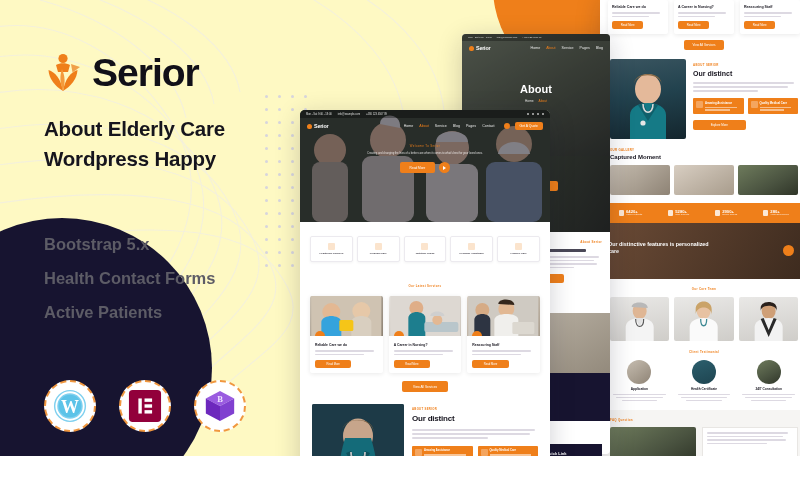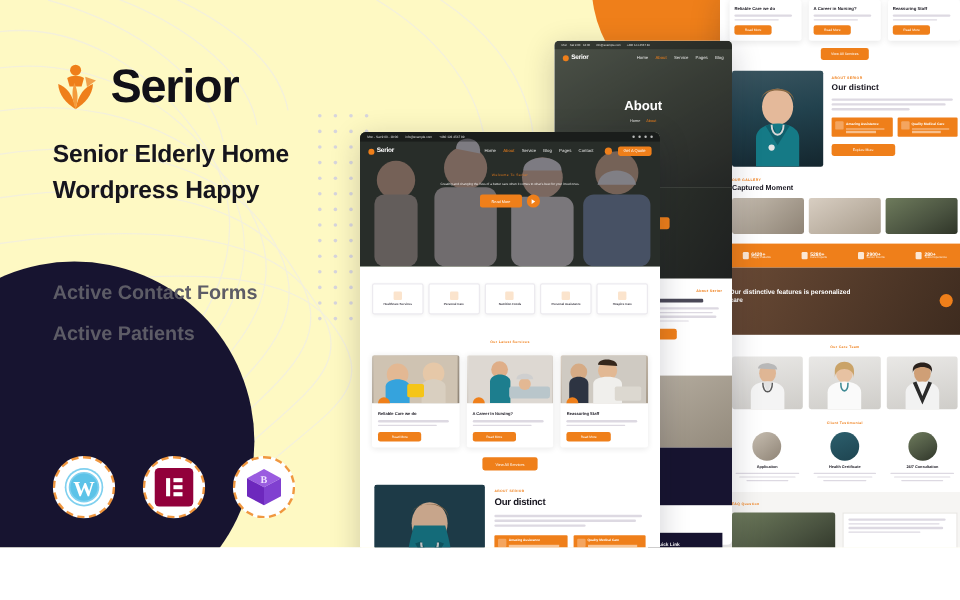--- a/index.html
+++ b/index.html
@@ -224,26 +224,27 @@
           <path d="M19 39 C11 34 5 27 4.5 18 C11 20 17 27 19 39 Z" fill="#ef7f1a"></path>
           <path d="M19 39 C27 34 33 27 33.5 18 C27 20 21 27 19 39 Z" fill="#ef7f1a"></path>
           <path d="M19 39 C16 31 15.5 24 18 17 C21 24 21.5 31 19 39 Z" fill="#f49b3c"></path>
         </svg>
       </span>
       <span class="brand-name">Serior</span>
     </div>
   </div>
 
   <div class="headline">
-    <div>Senior Elderly Home</div>
+    <div>About Elderly Care</div>
     <div>Wordpress Happy</div>
   </div>
 
   <div class="feature-list">
-    <div>Active Contact Forms</div>
+    <div>Bootstrap  5.x</div>
+    <div>Health Contact Forms</div>
     <div>Active Patients</div>
   </div>
 
   <div class="badges">
     <div class="badge">
       <span class="badge-inner">
         <svg viewBox="0 0 36 36" width="34" height="34">
           <circle cx="18" cy="18" r="17" fill="#7fd0ef"></circle>
           <circle cx="18" cy="18" r="14.5" fill="none" stroke="#fff" stroke-width="2"></circle>
           <circle cx="18" cy="18" r="12" fill="#5cc3e8"></circle>

